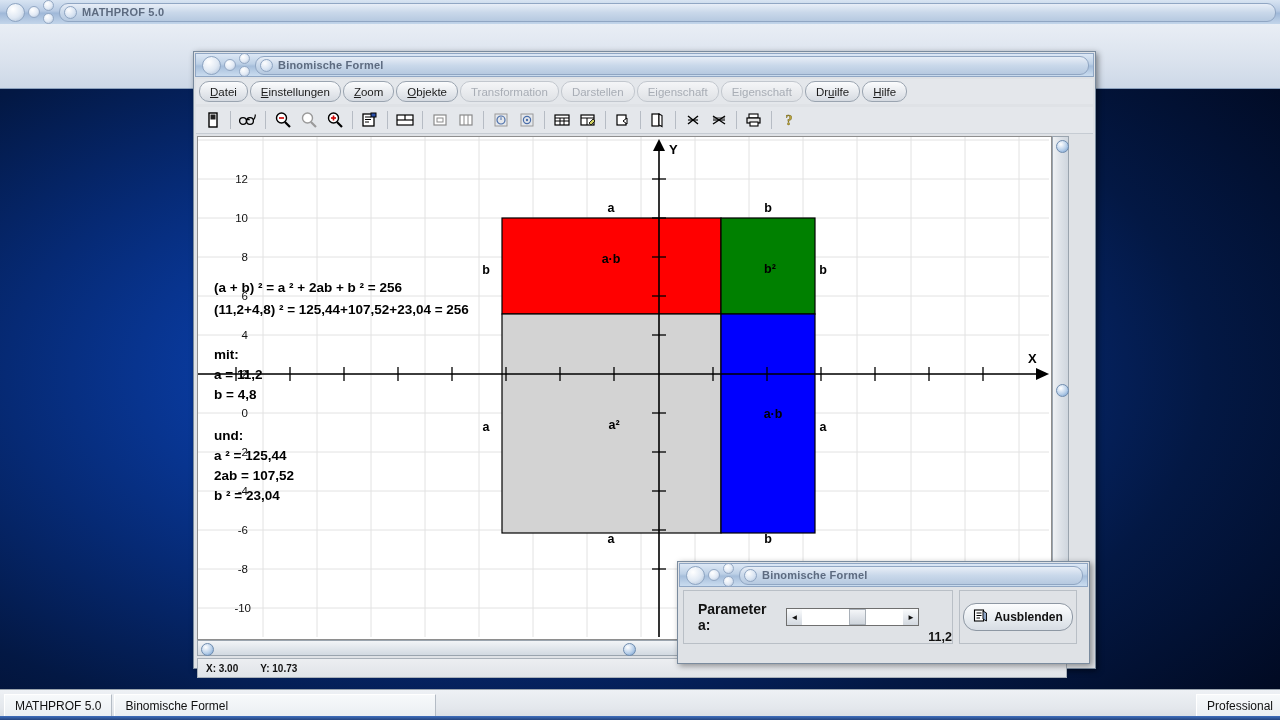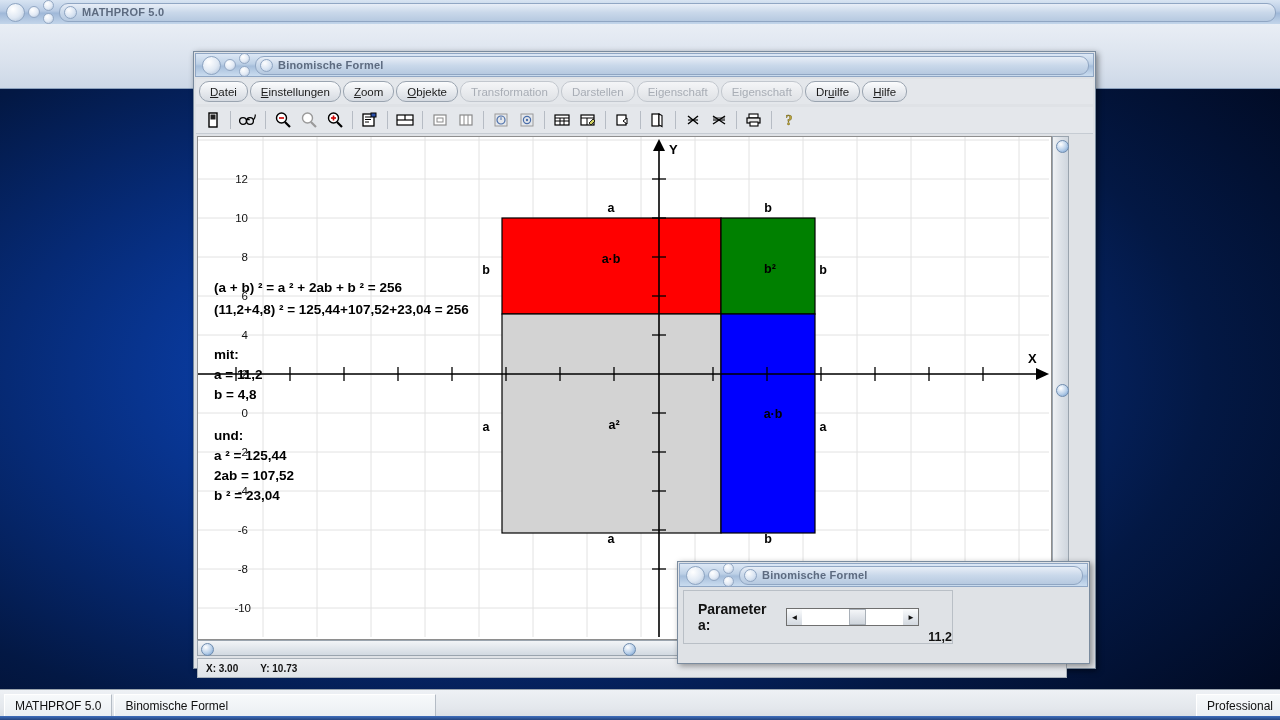--- a/index.html
+++ b/index.html
@@ -579,20 +579,34 @@
         <span class="plabel">Parameter a:</span>
         <div class="slider">
           <div class="sl-arrow">◄</div>
           <div class="sl-track">
             <div class="sl-thumb"></div>
           </div>
           <div class="sl-arrow">►</div>
         </div>
         <span class="pval">11,2</span>
       </div>
+      <div class="grp right">
+        <div class="hide-btn">
+          <span>
+            <svg width="15" height="15" viewBox="0 0 15 15">
+                <rect x="1.5" y="2" width="9" height="11" fill="#fff" stroke="#000" stroke-width="1.1"></rect>
+                <line x1="3.5" y1="5" x2="8.5" y2="5" stroke="#000"></line>
+                <line x1="3.5" y1="7.5" x2="8.5" y2="7.5" stroke="#000"></line>
+                <line x1="3.5" y1="10" x2="7" y2="10" stroke="#000"></line>
+                <path d="M10 3 l3.5 2 v8 l-3.5 -2 z" fill="#8fa7c8" stroke="#000" stroke-width=".9"></path>
+              </svg>
+          </span>
+          <span>Ausblenden</span>
+        </div>
+      </div>
     </div>
   </div>
 
   <div class="taskbar">
     <div class="task-item">MATHPROF 5.0</div>
     <div class="task-item" style="min-width:300px;">Binomische Formel</div>
     <div class="task-spacer"></div>
     <div class="task-item">Professional</div>
   </div>
   <div class="blue-edge"></div>

